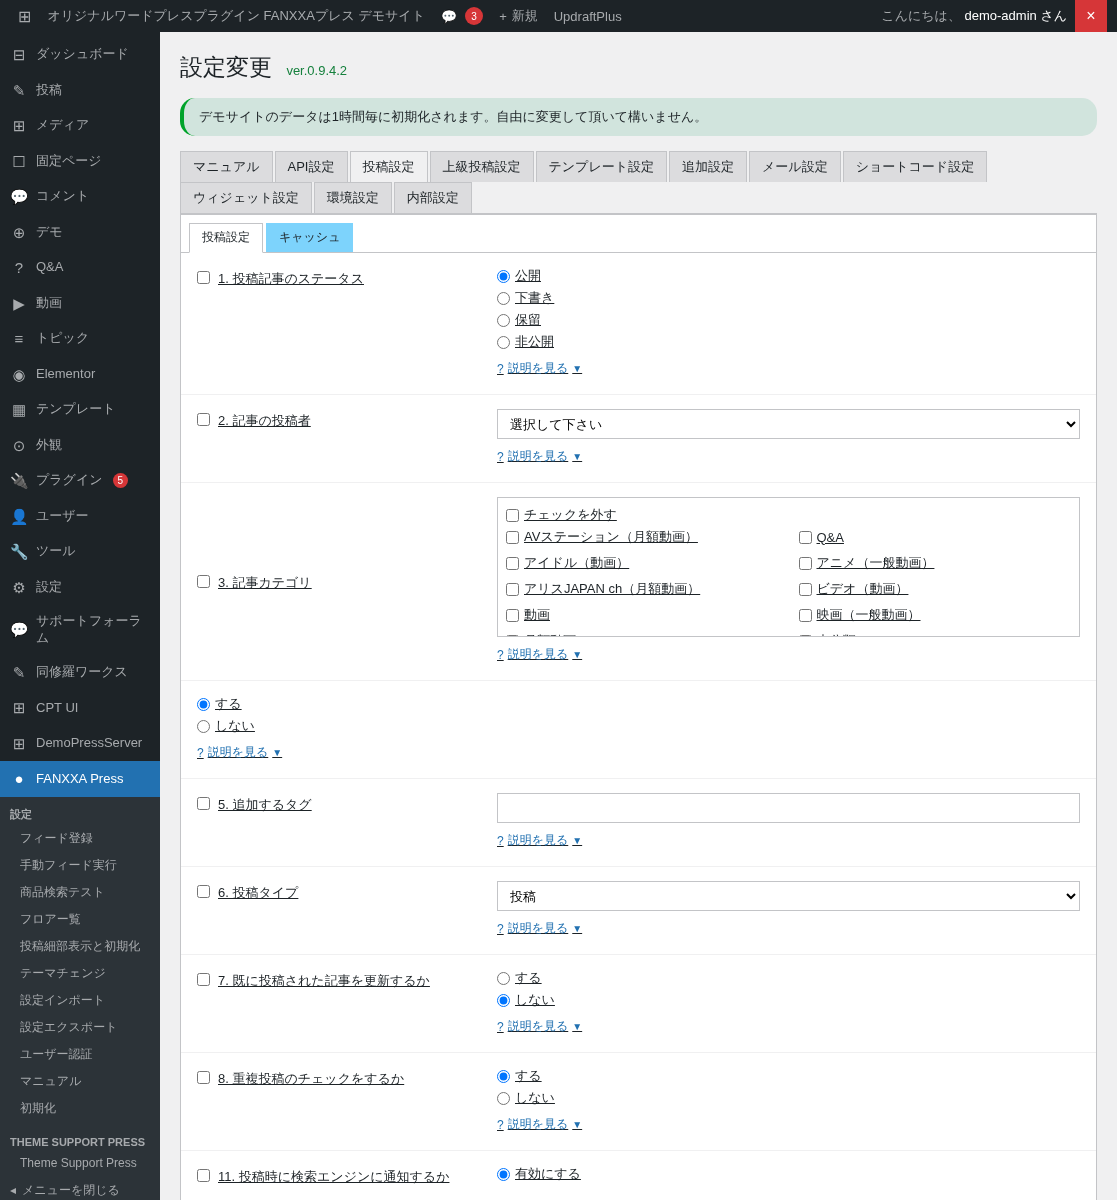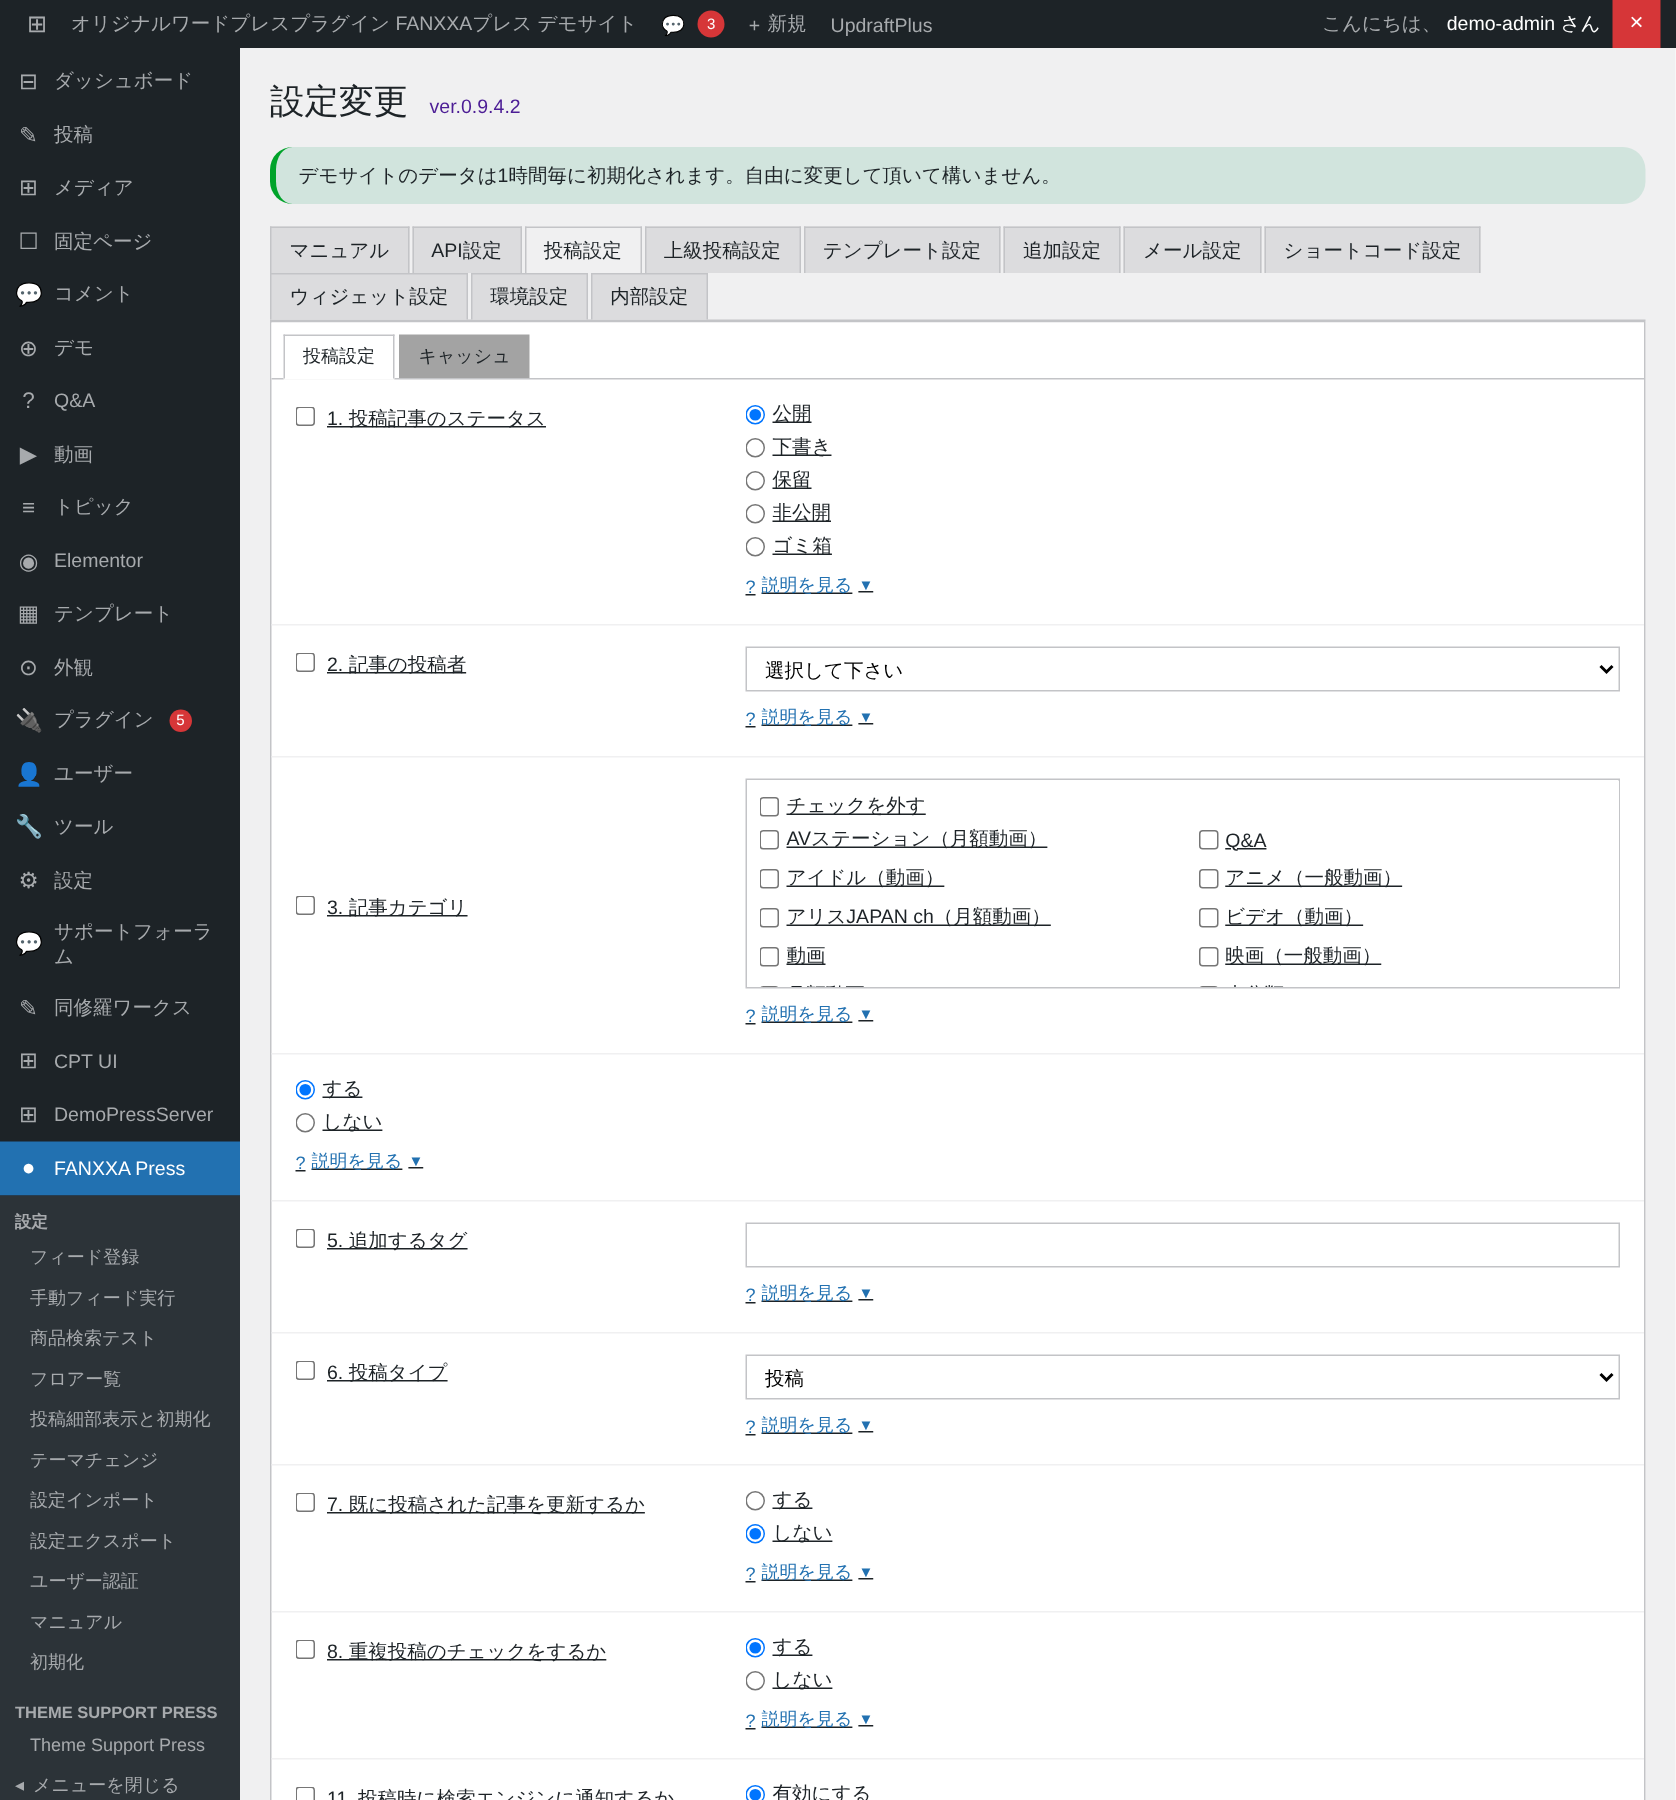--- a/index.html
+++ b/index.html
@@ -77,21 +77,21 @@
     
     .wrap { max-width: 1000px; }
     
     h1.wp-heading-inline {
       font-size: 23px;
       font-weight: 400;
       color: #1d2327;
       margin-bottom: 15px;
       display: inline-block;
     }
-    h1.wp-heading-inline .version { font-size: 13px; color: #4c1d95; margin-left: 8px; }
+    h1.wp-heading-inline .version { font-size: 13px; color: #15803d; margin-left: 8px; }
     
     .notice {
       background: #d1e4dd;
       border-left: 4px solid #00a32a;
       padding: 10px 15px;
       margin-bottom: 15px;
       font-size: 13px;
       color: #1d2327;
       border-radius: 15px;
     }
@@ -124,21 +124,21 @@
       border-bottom: 1px solid #c3c4c7;
       background: #fff;
       padding: 8px 8px 0 8px;
     }
     .inner-tab {
       padding: 5px 12px;
       font-size: 12px;
       cursor: pointer;
       border: 1px solid transparent;
       margin-right: 3px;
-      background: #a3a3a3;
+      background: #7dd3fc;
     }
     .inner-tab.active {
       border: 1px solid #c3c4c7;
       border-bottom: 1px solid #fff;
       margin-bottom: -1px;
       background: #fff;
     }
     
     
     .settings-box {
@@ -424,24 +424,20 @@
               <span>下書き</span>
             </div>
             <div class="radio-option">
               <input type="radio" name="status" style="">
               <span>保留</span>
             </div>
             <div class="radio-option">
               <input type="radio" name="status" style="">
               <span>非公開</span>
             </div>
-            <div class="radio-option">
-              <input type="radio" name="status" style="">
-              <span>ゴミ箱</span>
-            </div>
             <div class="help-link">
               <span>?</span>
               <span>説明を見る</span>
               <span class="chevron">▼</span>
             </div>
           </div>
         </div>
 
         <div class="setting-row">
           <div class="setting-label">

